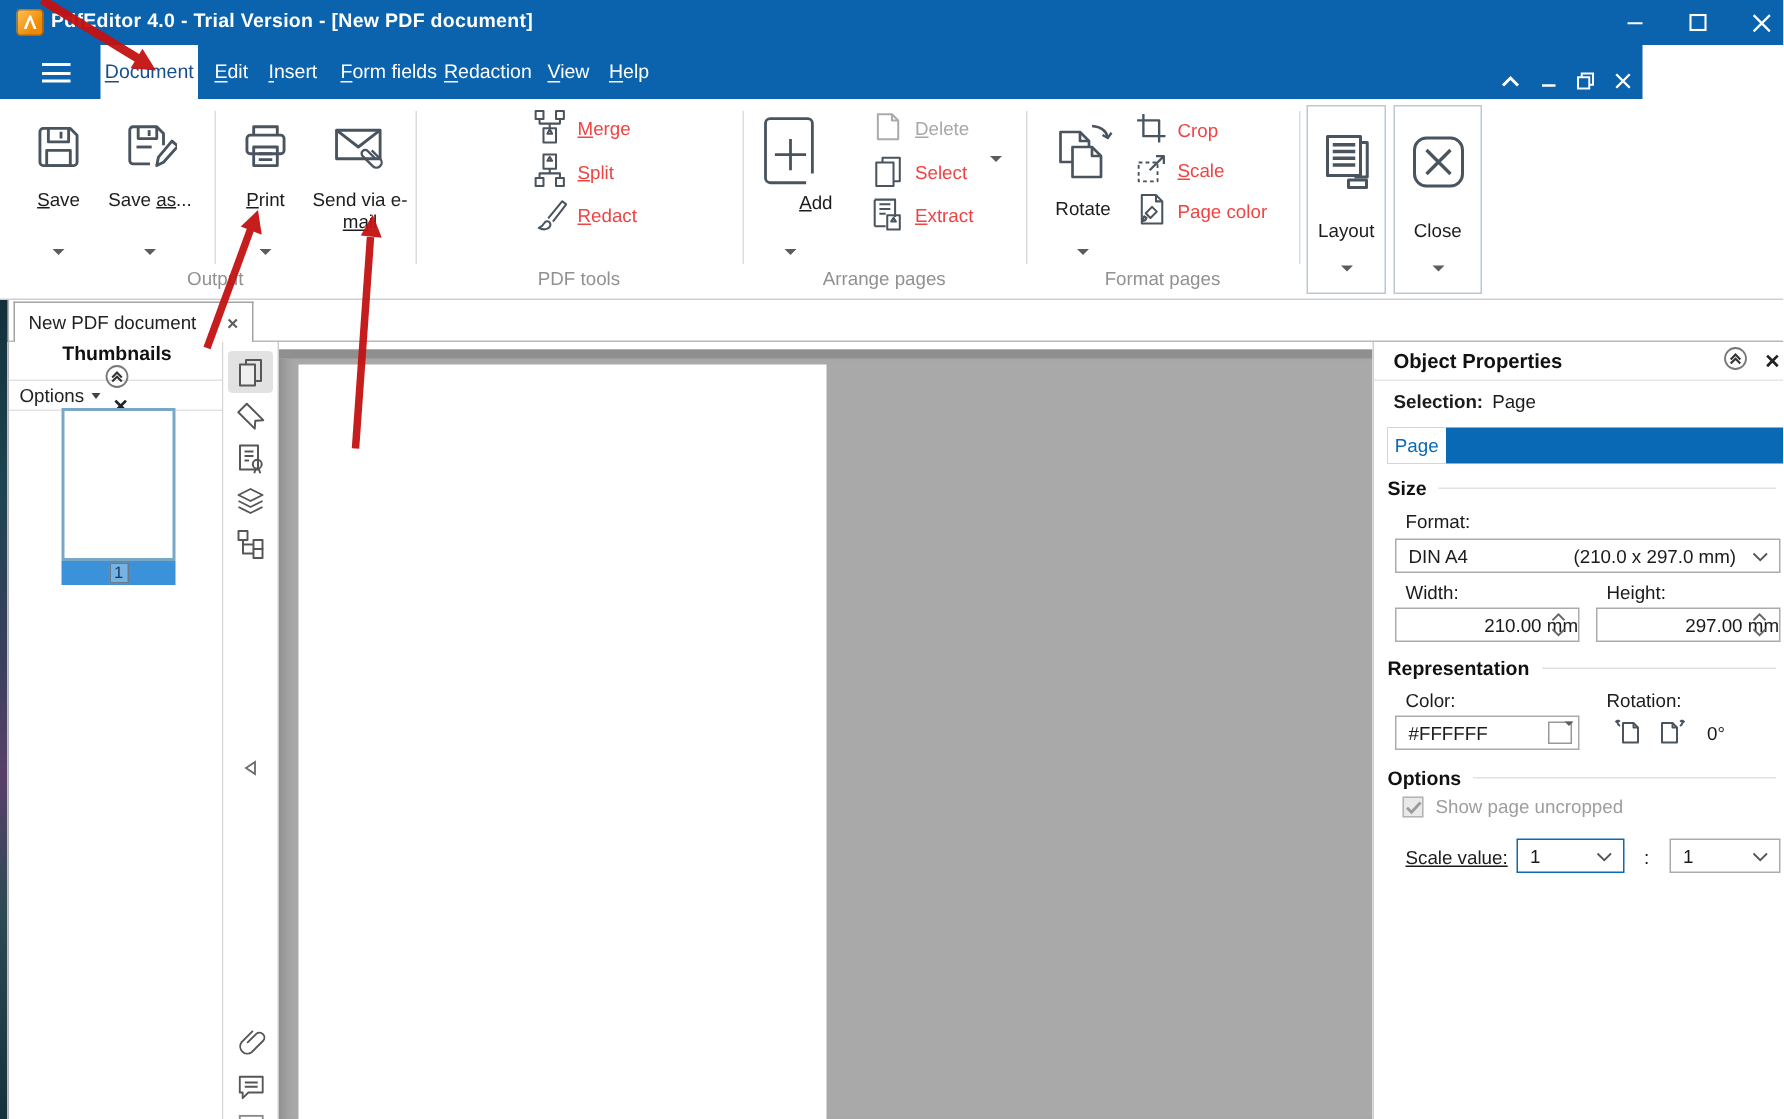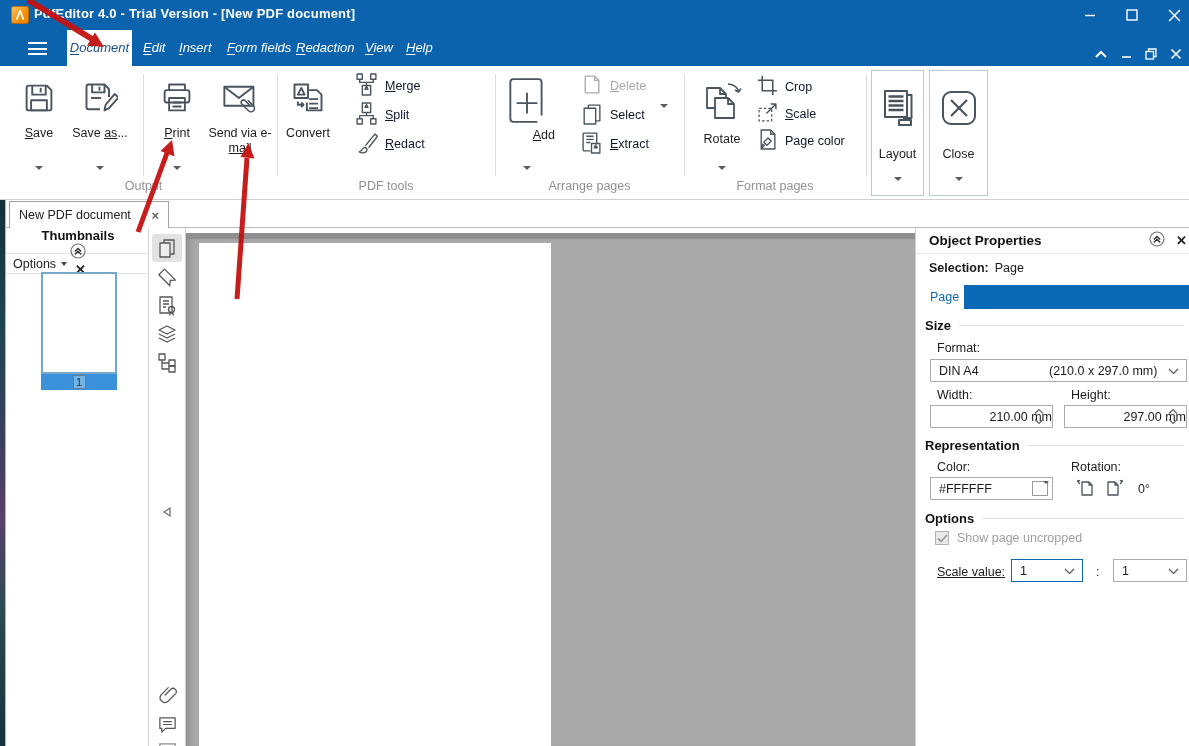--- a/index.html
+++ b/index.html
@@ -10,38 +10,38 @@
     --arrow-red:#c41111; --canvas-gray:#a9a9a9;
   }
   .window { position:absolute; inset:0; }
   
   .titlebar { position:absolute; left:0; top:0; width:1189px; height:30px; background:var(--titlebar-blue); display:flex; align-items:center; }
   .app-icon { position:absolute; left:11px; top:6px; width:18px; height:18px; border-radius:3px; background:linear-gradient(135deg,#ffc25e,#ee8a00 70%); box-shadow:inset 0 0 0 1px rgba(120,60,0,.5); display:flex; align-items:center; justify-content:center; }
   .title-text { position:absolute; left:34px; top:6px; color:#fff; font-size:13px; font-weight:bold; letter-spacing:.2px; }
   .win-controls { position:absolute; right:8px; top:0; height:30px; display:flex; align-items:center; gap:28px; }
   .wc { width:14px; height:14px; display:flex; align-items:center; justify-content:center; cursor:pointer; }
   
-  .menubar { position:absolute; left:0; top:30px; width:1189px; height:36px; background:var(--titlebar-blue);font-style:italic; }
+  .menubar { position:absolute; left:0; top:30px; width:1095px; height:36px; background:var(--titlebar-blue); }
   .hamburger { position:absolute; left:28px; top:12px; width:19px; height:13px; display:flex; flex-direction:column; justify-content:space-between; cursor:pointer; }
   .hamburger div { height:2px; background:#fff; }
   .menu-item { position:absolute; top:0; height:36px; line-height:36px; color:#fff; font-size:13px; cursor:pointer; }
   .menu-item u { text-underline-offset:2px; }
   .menu-item.active { background:#fff; color:#174f8c; text-align:center; height:37px; }
   .ribbon-ctrls { position:absolute; right:6px; bottom:5px; display:flex; align-items:center; gap:11px; }
   .rc { width:14px; height:14px; display:flex; align-items:center; justify-content:center; cursor:pointer; }
   
   .ribbon { position:absolute; left:0; top:66px; width:1189px; height:134px; background:#fff; border-bottom:1px solid #cfcfcf; }
   .rb-sep { position:absolute; top:8px; height:102px; width:1px; background:#dcdcdc; }
   .rb-group-label { position:absolute; top:113px; height:16px; text-align:center; color:#919191; font-size:12.5px; }
   .rb-large { position:absolute; top:0; height:118px; text-align:center; cursor:pointer; }
   .rb-large .rb-icon { position:absolute; top:14px; left:0; right:0; display:flex; justify-content:center; }
   .rb-large .rb-label { position:absolute; top:60px; left:0; right:0; font-size:12.5px; color:#1d1d1d; line-height:15px; }
   .rb-caret { position:absolute; top:100px; left:0; right:0; display:flex; justify-content:center; }
   .caret-tri { width:0; height:0; border-left:4px solid transparent; border-right:4px solid transparent; border-top:4px solid #5c5c5c; }
-  .rb-small { position:absolute; height:22px; display:flex; align-items:center; gap:7px; cursor:pointer; font-size:12.5px; color:#0f172a; }
+  .rb-small { position:absolute; height:22px; display:flex; align-items:center; gap:7px; cursor:pointer; font-size:12.5px; color:#ef4444; }
   .rb-small.disabled { color:#a8a8a8; cursor:default; }
   .rb-boxed { position:absolute; top:4px; height:126px; border:1px solid #b9c9d6; text-align:center; cursor:pointer; }
   .rb-boxed .rb-icon { position:absolute; top:16px; left:0; right:0; display:flex; justify-content:center; }
   .rb-boxed .rb-label { position:absolute; top:76px; left:0; right:0; font-size:12.5px; color:#1d1d1d; }
   .rb-boxed .rb-caret { top:106px; }
   u { text-decoration:underline; }
   
   .tabbar { position:absolute; left:5px; top:200px; width:1184px; height:28px; background:#fff; border-bottom:1px solid #b9b9b9; border-left:1px solid #b0b4b8; }
   .doc-tab { position:absolute; left:3px; top:1px; width:160px; height:27px; background:#fff; border:1px solid #a3a3a3; border-bottom:none; display:flex; align-items:center; padding:0 9px; font-size:12.5px; color:#222; z-index:2; cursor:pointer; }
   .doc-tab .spacer { flex:1; }
@@ -215,32 +215,20 @@
       <span class="rb-icon">
         <svg width="38" height="36" viewBox="0 0 34 32" fill="none" stroke="#4a545e" stroke-width="1.7" stroke-linejoin="round">
           <rect x="3" y="6" width="26" height="17"></rect>
             <path d="M3 6l13 10L29 6"></path>
           <path d="M24 18l5 5a3.1 3.1 0 0 1-4.4 4.4l-6-6a2.1 2.1 0 0 1 3-3l4.7 4.7" stroke-width="1.4"></path>
         </svg>
       </span>
       <span class="rb-label">Send via e-<u>ma</u>il</span>
     </div>
 
-    <div class="rb-large" style="left:278px;width:60px;">
-      <span class="rb-icon">
-        <svg width="36" height="36" viewBox="0 0 32 32" fill="none" stroke="#4a545e" stroke-width="1.7" stroke-linejoin="round">
-          <path d="M17 9h7l4 4v14H15V20"></path>
-          <rect x="4" y="4" width="12" height="12"></rect>
-            <path d="M7 13l3-6 3 6z"></path>
-          <path d="M7 19v3h5m-2-2l2 2-2 2"></path>
-            <path d="M17 17h8M17 21h8M17 25h8" stroke-width="1.5"></path>
-        </svg>
-      </span>
-      <span class="rb-label">Convert</span>
-    </div>
 
     <div class="rb-small" style="left:355px;top:9px;">
       <span>
         <svg width="23" height="23" viewBox="0 0 22 22" fill="none" stroke="#4a545e" stroke-width="1.3" stroke-linejoin="round">
           <rect x="2" y="1" width="5" height="5"></rect>
             <rect x="15" y="1" width="5" height="5"></rect>
           <path d="M4.5 6v3h13V6M11 9v3"></path>
             <path d="M7 12h8v9H7z"></path>
             <path d="M9.5 15.5l1.5-3 1.5 3z"></path>
         </svg>

